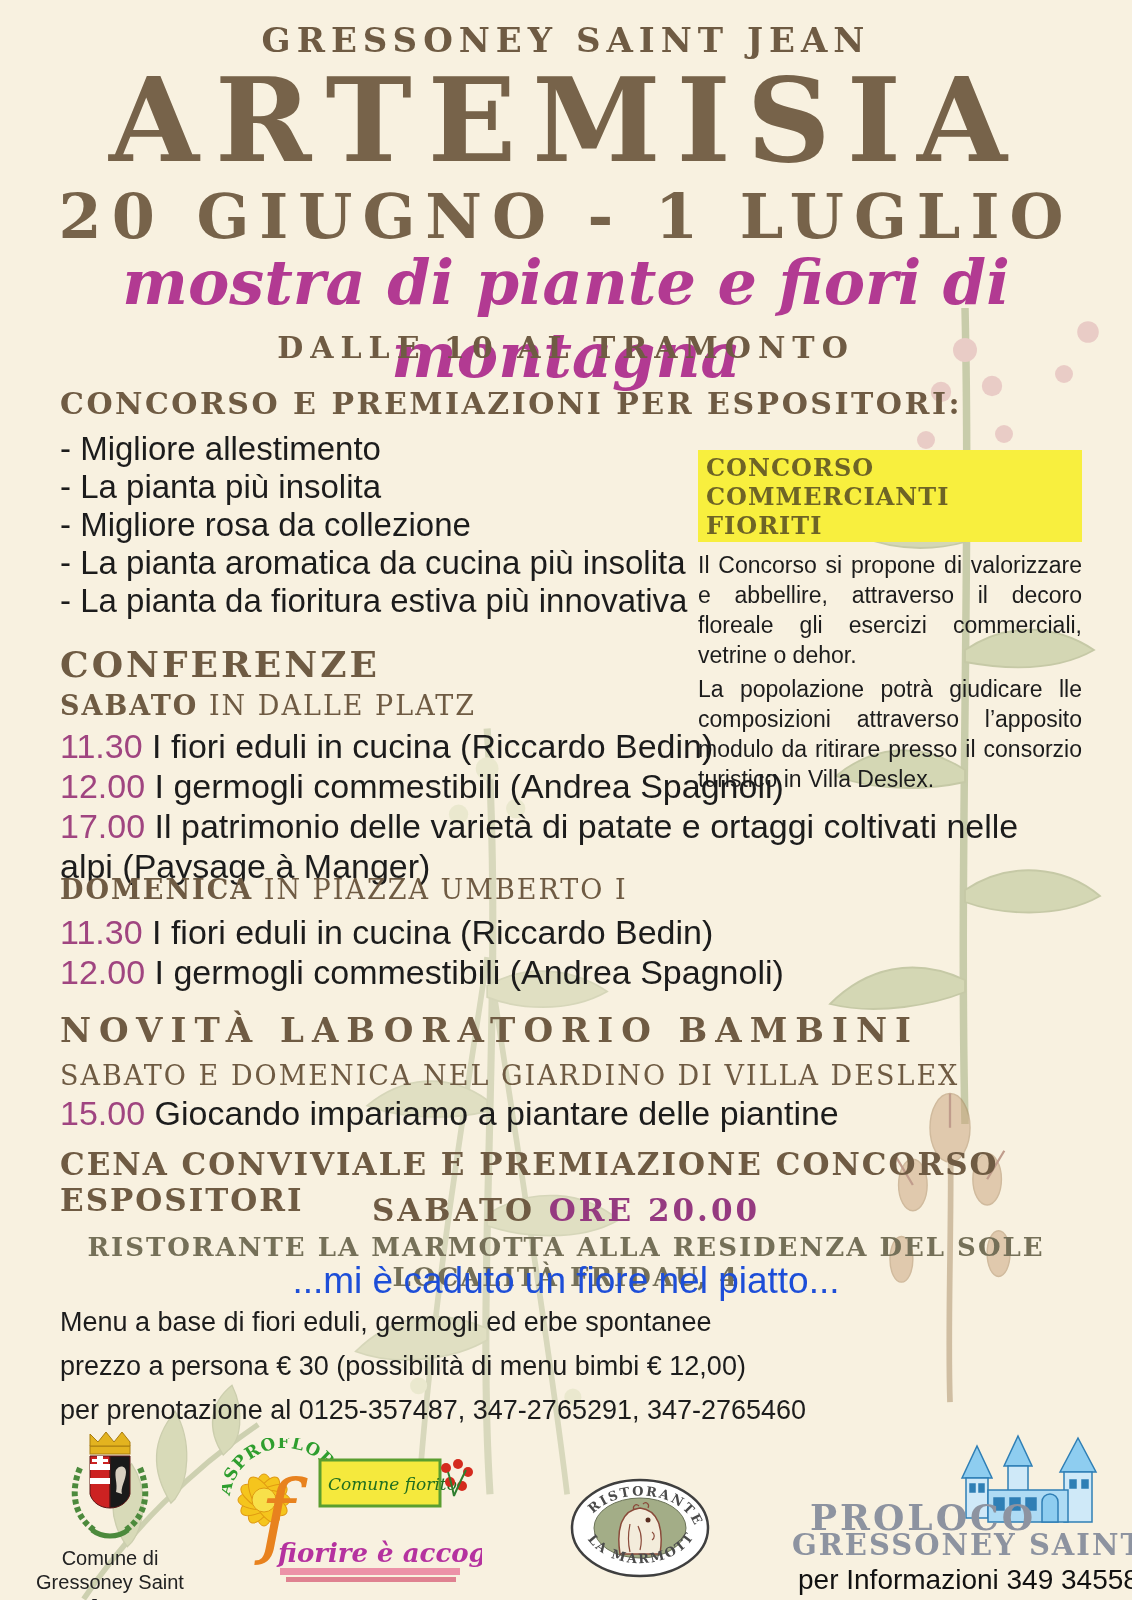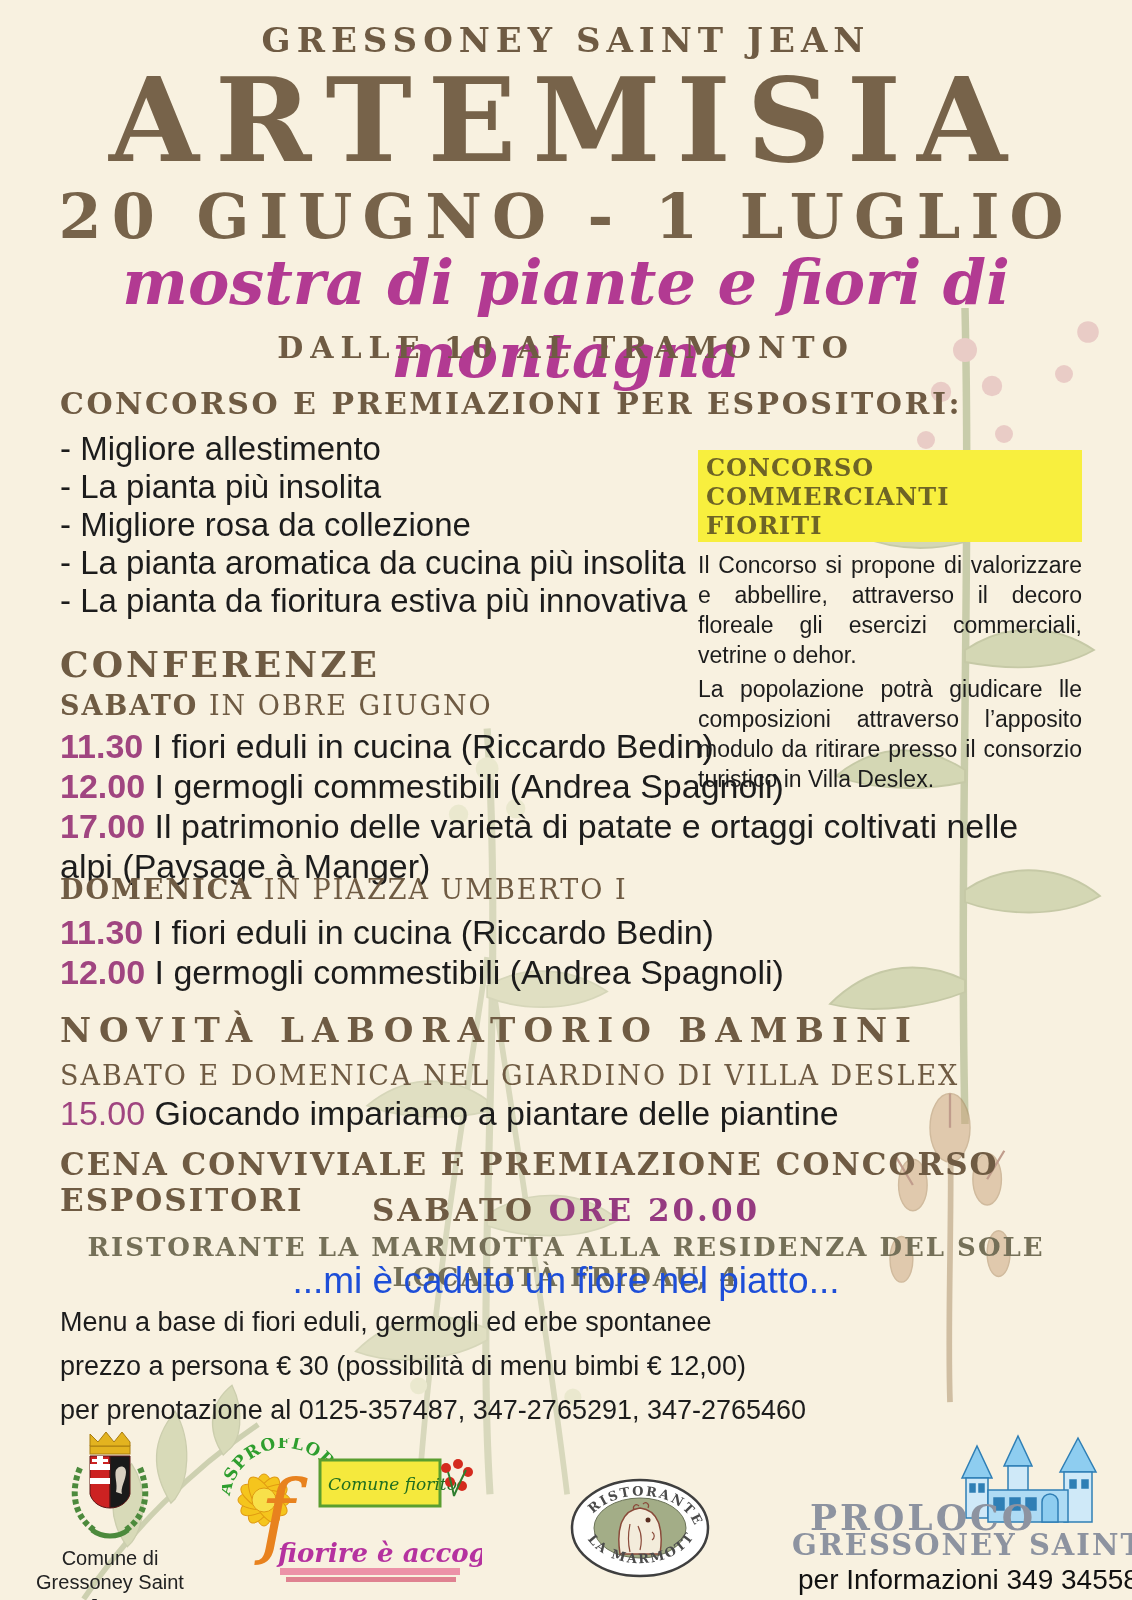--- a/index.html
+++ b/index.html
@@ -29,21 +29,21 @@
   .merchants-title{display:inline-block;background:#f8ef3e;padding:3px 8px 2px 8px;
     font-size:24px;font-weight:700;letter-spacing:1px;color:#6e6426;
     font-family:"DejaVu Serif",serif;}
   .merchants p{margin:8px 0 0 0;font-size:23px;line-height:30px;text-align:justify;}
 
   
   .conf-heading{left:60px;top:643px;font-size:36px;font-weight:700;letter-spacing:3px;}
   .day-line{left:60px;font-size:27px;font-weight:400;letter-spacing:2px;color:#6f5b43;}
   .day-line .day{font-weight:700;}
   .sched{left:60px;width:1020px;font-size:34px;line-height:40px;}
-  .sched .time{color:#a04580;font-weight:bold;}
+  .sched .time{color:#a04580;}
   .t-sab{top:690px;} .sched-sab{top:726px;}
   .t-dom{top:874px;} .sched-dom{top:912px;}
 
   
   .kids-heading{left:60px;top:1010px;font-size:34px;font-weight:700;letter-spacing:8px;}
   .kids-sub{left:60px;top:1060px;font-size:27px;letter-spacing:2px;color:#6f5b43;}
   .kids-item{left:60px;top:1094px;font-size:34px;}
   .kids-item .time{color:#a04580;}
 
   
@@ -151,21 +151,21 @@
   <div class="abs merchants">
     <span class="merchants-title">CONCORSO COMMERCIANTI FIORITI</span>
     <p>Il Concorso si propone di valorizzare e abbellire, attraverso il decoro floreale gli esercizi commerciali, vetrine o dehor.</p>
     <p style="margin-top:4px">La popolazione potrà giudicare lle composizioni attraverso l’apposito modulo da ritirare presso il consorzio turistico in Villa Deslex.</p>
   </div>
 
   <div class="abs conf-heading serif brown">CONFERENZE</div>
 
   <div class="abs day-line t-sab serif">
     <span class="day">SABATO</span>
-    <span>IN OBRE GIUGNO</span>
+    <span>IN DALLE PLATZ</span>
   </div>
   <div class="abs sched sched-sab">
     <div>
       <span class="time">11.30</span>
       <span>I fiori eduli in cucina (Riccardo Bedin)</span>
     </div>
     <div>
       <span class="time">12.00</span>
       <span>I germogli commestibili (Andrea Spagnoli)</span>
     </div>

